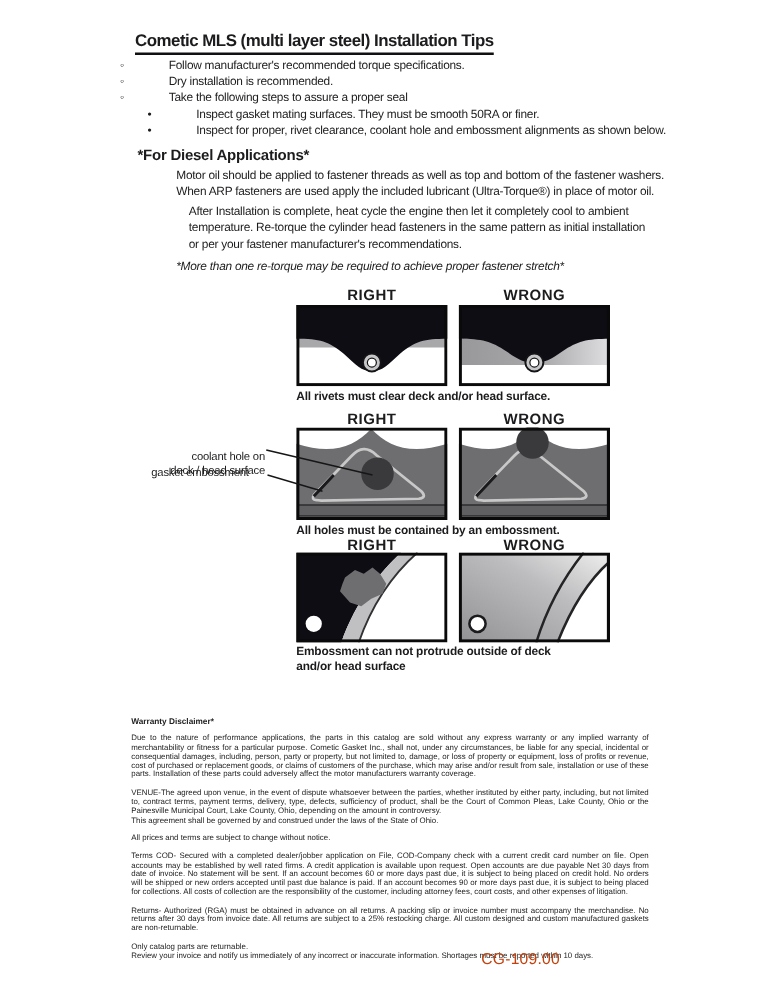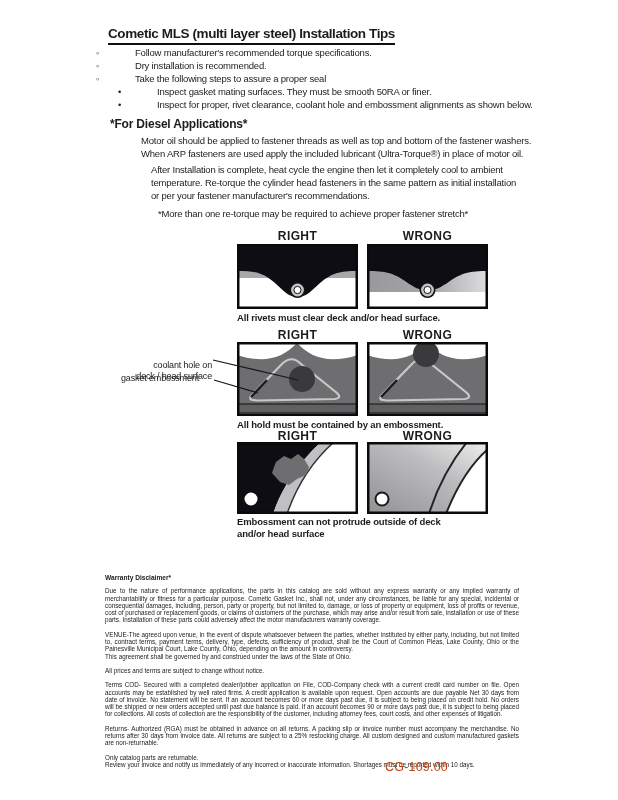--- a/index.html
+++ b/index.html
@@ -66,21 +66,21 @@
     <div class="body-line">Motor oil should be applied to fastener threads as well as top and bottom of the fastener washers.</div>
     <div class="body-line">When ARP fasteners are used apply the included lubricant (Ultra-Torque®) in place of motor oil.</div>
   </div>
 
   <div class="abs" style="left:120px;top:163px;">
     <div class="body-line">After Installation is complete, heat cycle the engine then let it completely cool to ambient</div>
     <div class="body-line">temperature. Re-torque the cylinder head fasteners in the same pattern as initial installation</div>
     <div class="body-line">or per your fastener manufacturer's recommendations.</div>
   </div>
 
-  <div class="abs body-line" style="left:127px;top:207px;">*More than one re-torque may be required to achieve proper fastener stretch*</div>
+  <div class="abs body-line" style="left:110px;top:207px;font-style:italic;">*More than one re-torque may be required to achieve proper fastener stretch*</div>
 
   <div class="abs diag-label" style="left:237px;top:229px;">RIGHT</div>
   <div class="abs diag-label" style="left:367px;top:229px;">WRONG</div>
 
   <div class="abs" style="left:237px;top:244px;">
     <svg width="121" height="65" viewBox="0 0 121 65">
       <rect x="0" y="0" width="121" height="65" fill="#ffffff"></rect>
       <rect x="1" y="26" width="119" height="8" fill="#a8a8aa"></rect>
       <path d="M0,0 H121 V27 C102,27 95,29 83,39 C73,48 69,53 60.5,53 C52,53 48,48 38,39 C26,29 19,27 0,27 Z" fill="#0d0d13"></path>
       <circle cx="60.5" cy="46" r="7.2" fill="#c6c6c8" stroke="#141416" stroke-width="1.6"></circle>
@@ -141,21 +141,21 @@
       <circle cx="59" cy="12" r="13" fill="#3a3a3c"></circle>
       <rect x="1.25" y="1.25" width="118.5" height="71.5" fill="none" stroke="#0a0a0a" stroke-width="2.5"></rect>
     </svg>
   </div>
 
   <svg class="abs" style="left:208px;top:352px;z-index:5;" width="100" height="48" viewBox="0 0 100 48">
     <line x1="5" y1="8" x2="90" y2="28" stroke="#161616" stroke-width="1.1"></line>
     <line x1="6" y1="28" x2="50" y2="41" stroke="#161616" stroke-width="1.1"></line>
   </svg>
 
-  <div class="abs caption" style="left:237px;top:419px;">All hold must be contained by an embossment.</div>
+  <div class="abs caption" style="left:237px;top:419px;">All holes must be contained by an embossment.</div>
 
   <div class="abs diag-label" style="left:237px;top:429px;">RIGHT</div>
   <div class="abs diag-label" style="left:367px;top:429px;">WRONG</div>
 
   <div class="abs" style="left:237px;top:442px;">
     <svg width="121" height="72" viewBox="0 0 121 72">
       <rect x="0" y="0" width="121" height="72" fill="#ffffff"></rect>
       <path d="M0,0 L84,0 C67,16 48,38 36,72 L0,72 Z" fill="#0d0d13"></path>
       <path d="M84,0 C67,16 48,38 36,72 L50,72 C61,40 79,16 97,0 Z" fill="#c0c0c2"></path>
       <path d="M97,0 C79,16 61,40 50,72" fill="none" stroke="#323234" stroke-width="1.5"></path>

